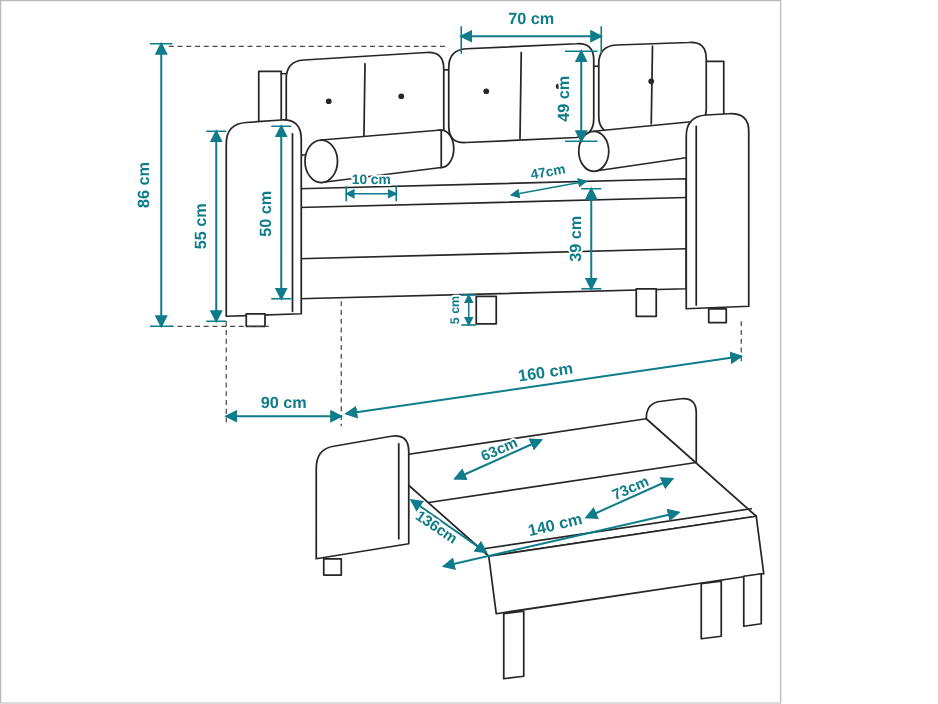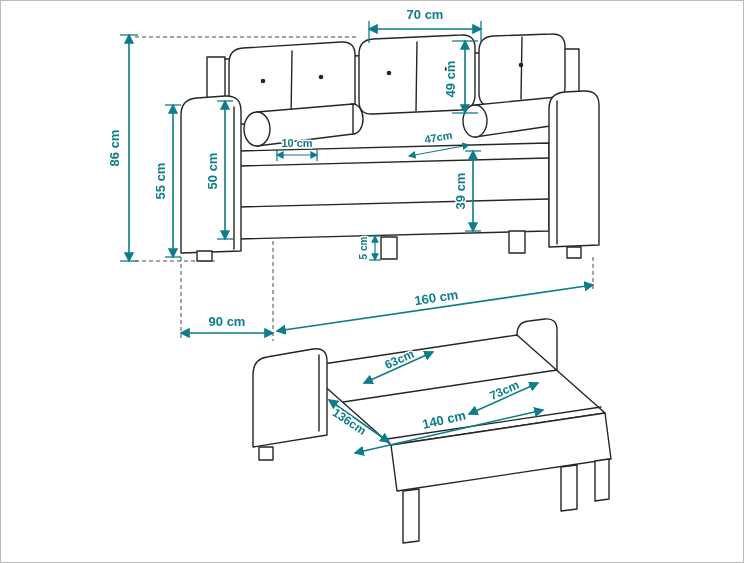--- a/index.html
+++ b/index.html
@@ -6,21 +6,21 @@
   :root{
     --dim-color:#0e7c8a;
     --line-color:#262626;
     --dash-color:#4a4a4a;
     --bg:#ffffff;
     --border-c:#b9b9b9;
   }
   html,body{margin:0;padding:0;background:#ffffff;}
   .canvas{
     position:relative;
-    width:744px;height:563px;
+    width:625px;height:563px;
     box-sizing:border-box;
     border:1px solid var(--border-c);
     background:var(--bg);
     overflow:hidden;
   }
   svg{display:block;}
   
   .art path,.art line,.art rect,.art ellipse,.art circle{
     stroke:var(--line-color);
     stroke-width:1.4;

